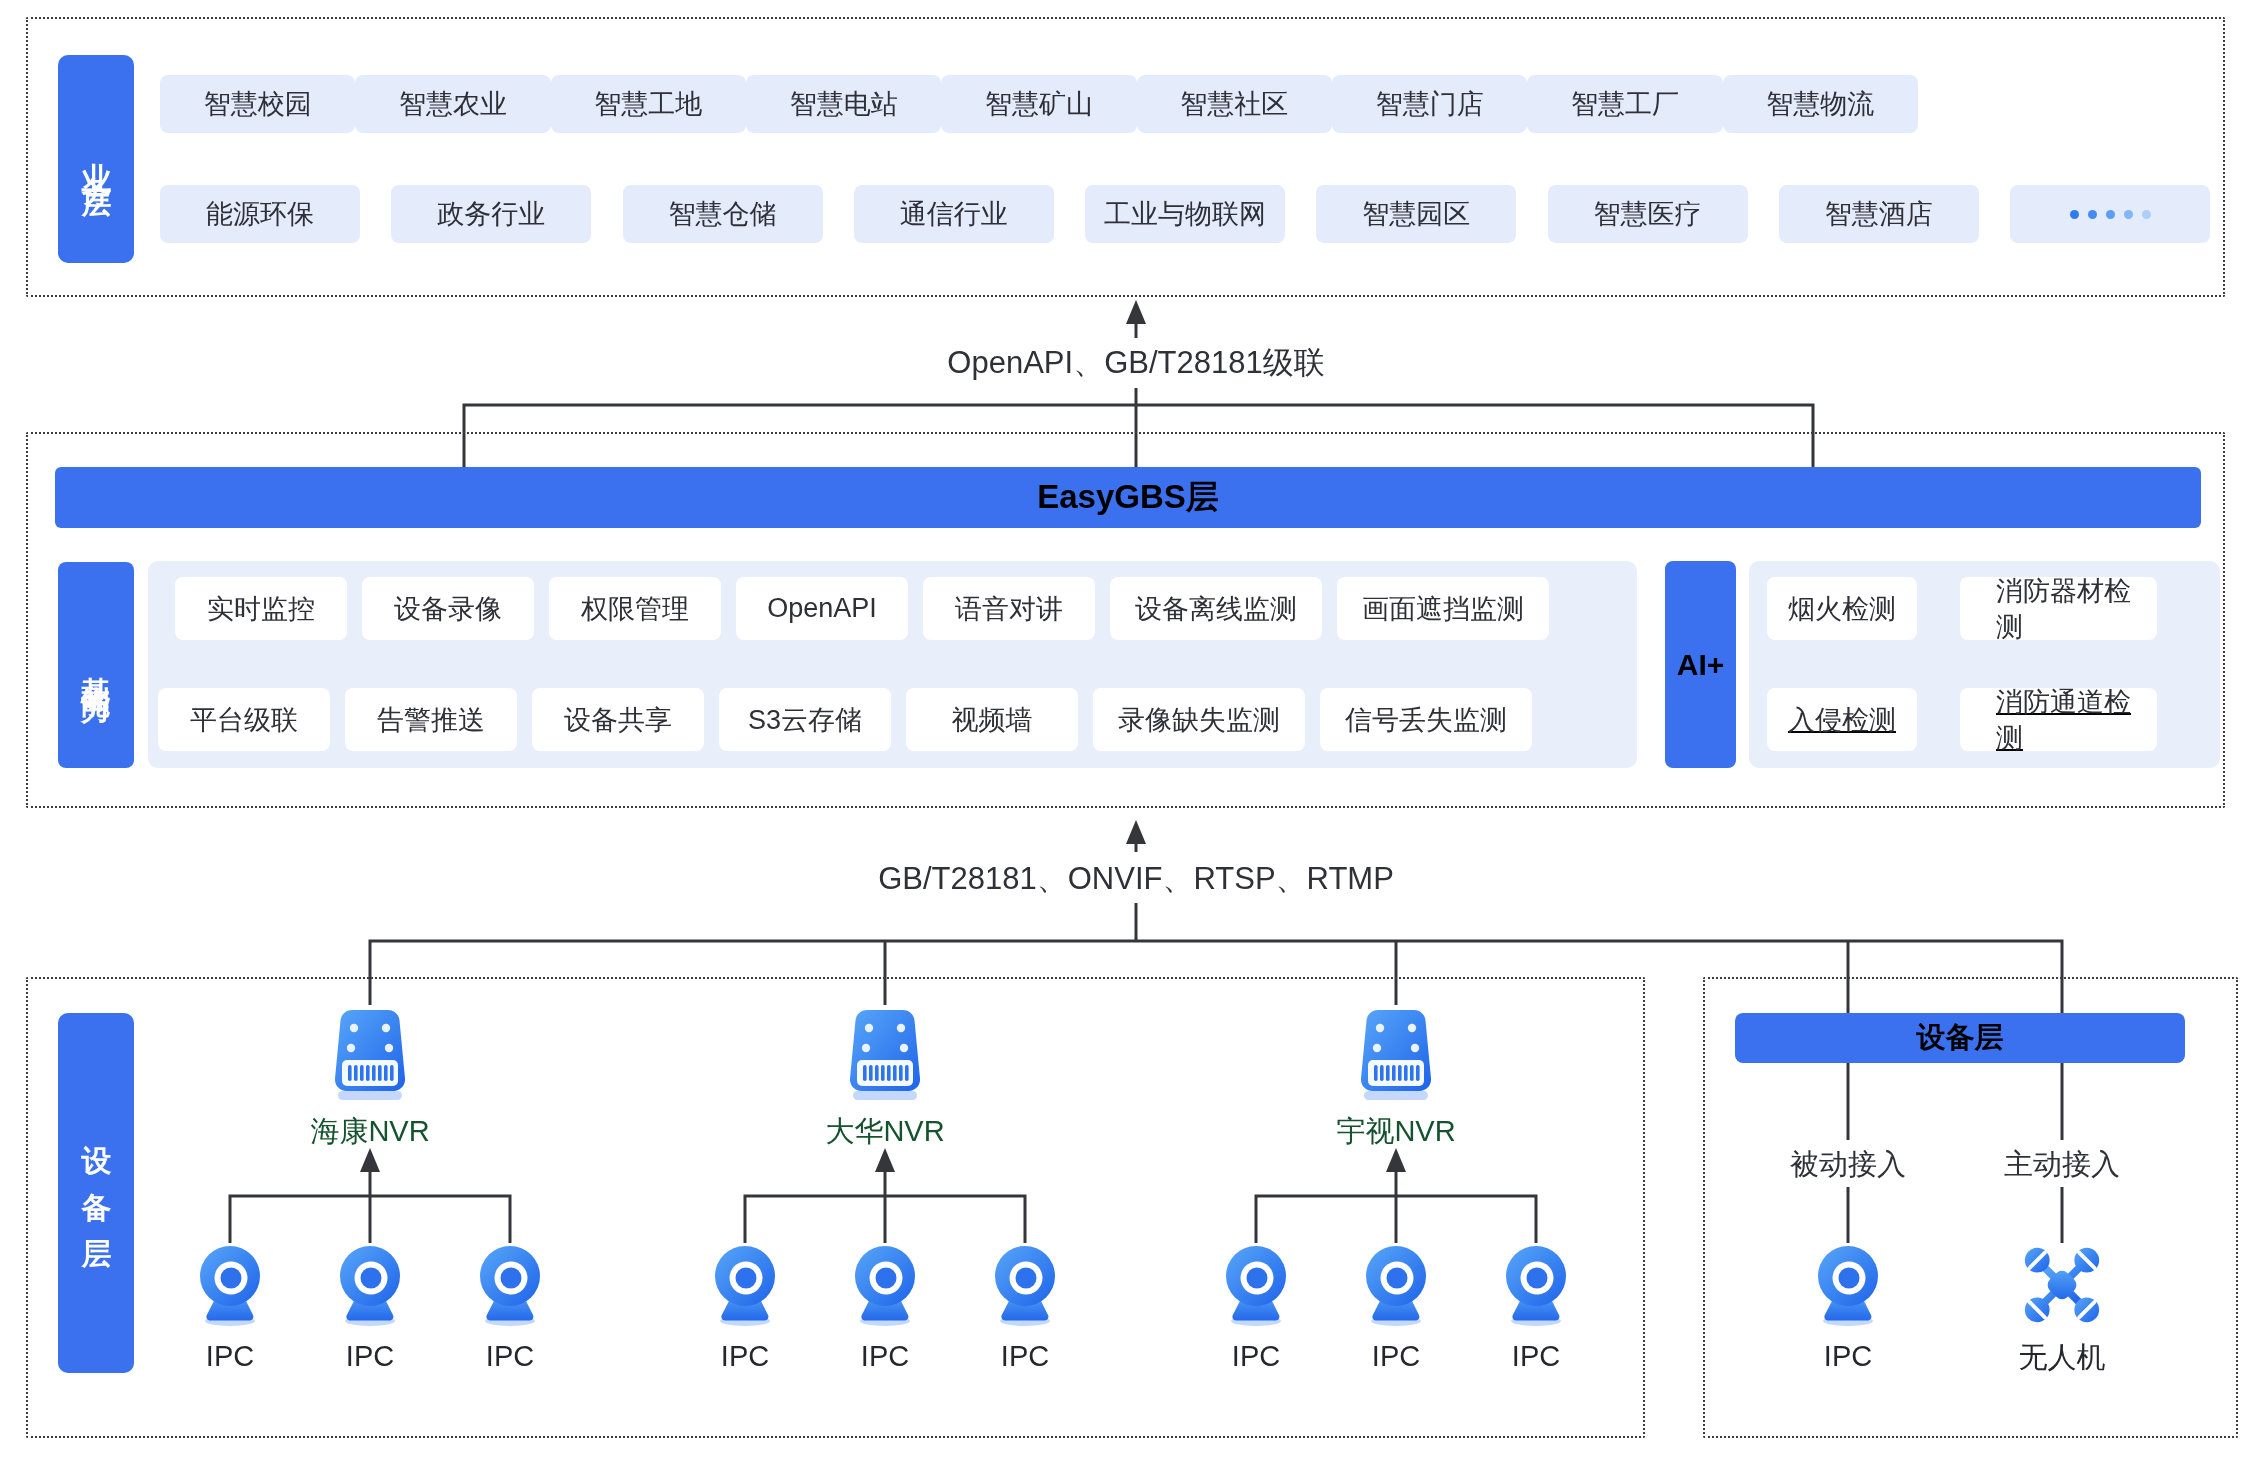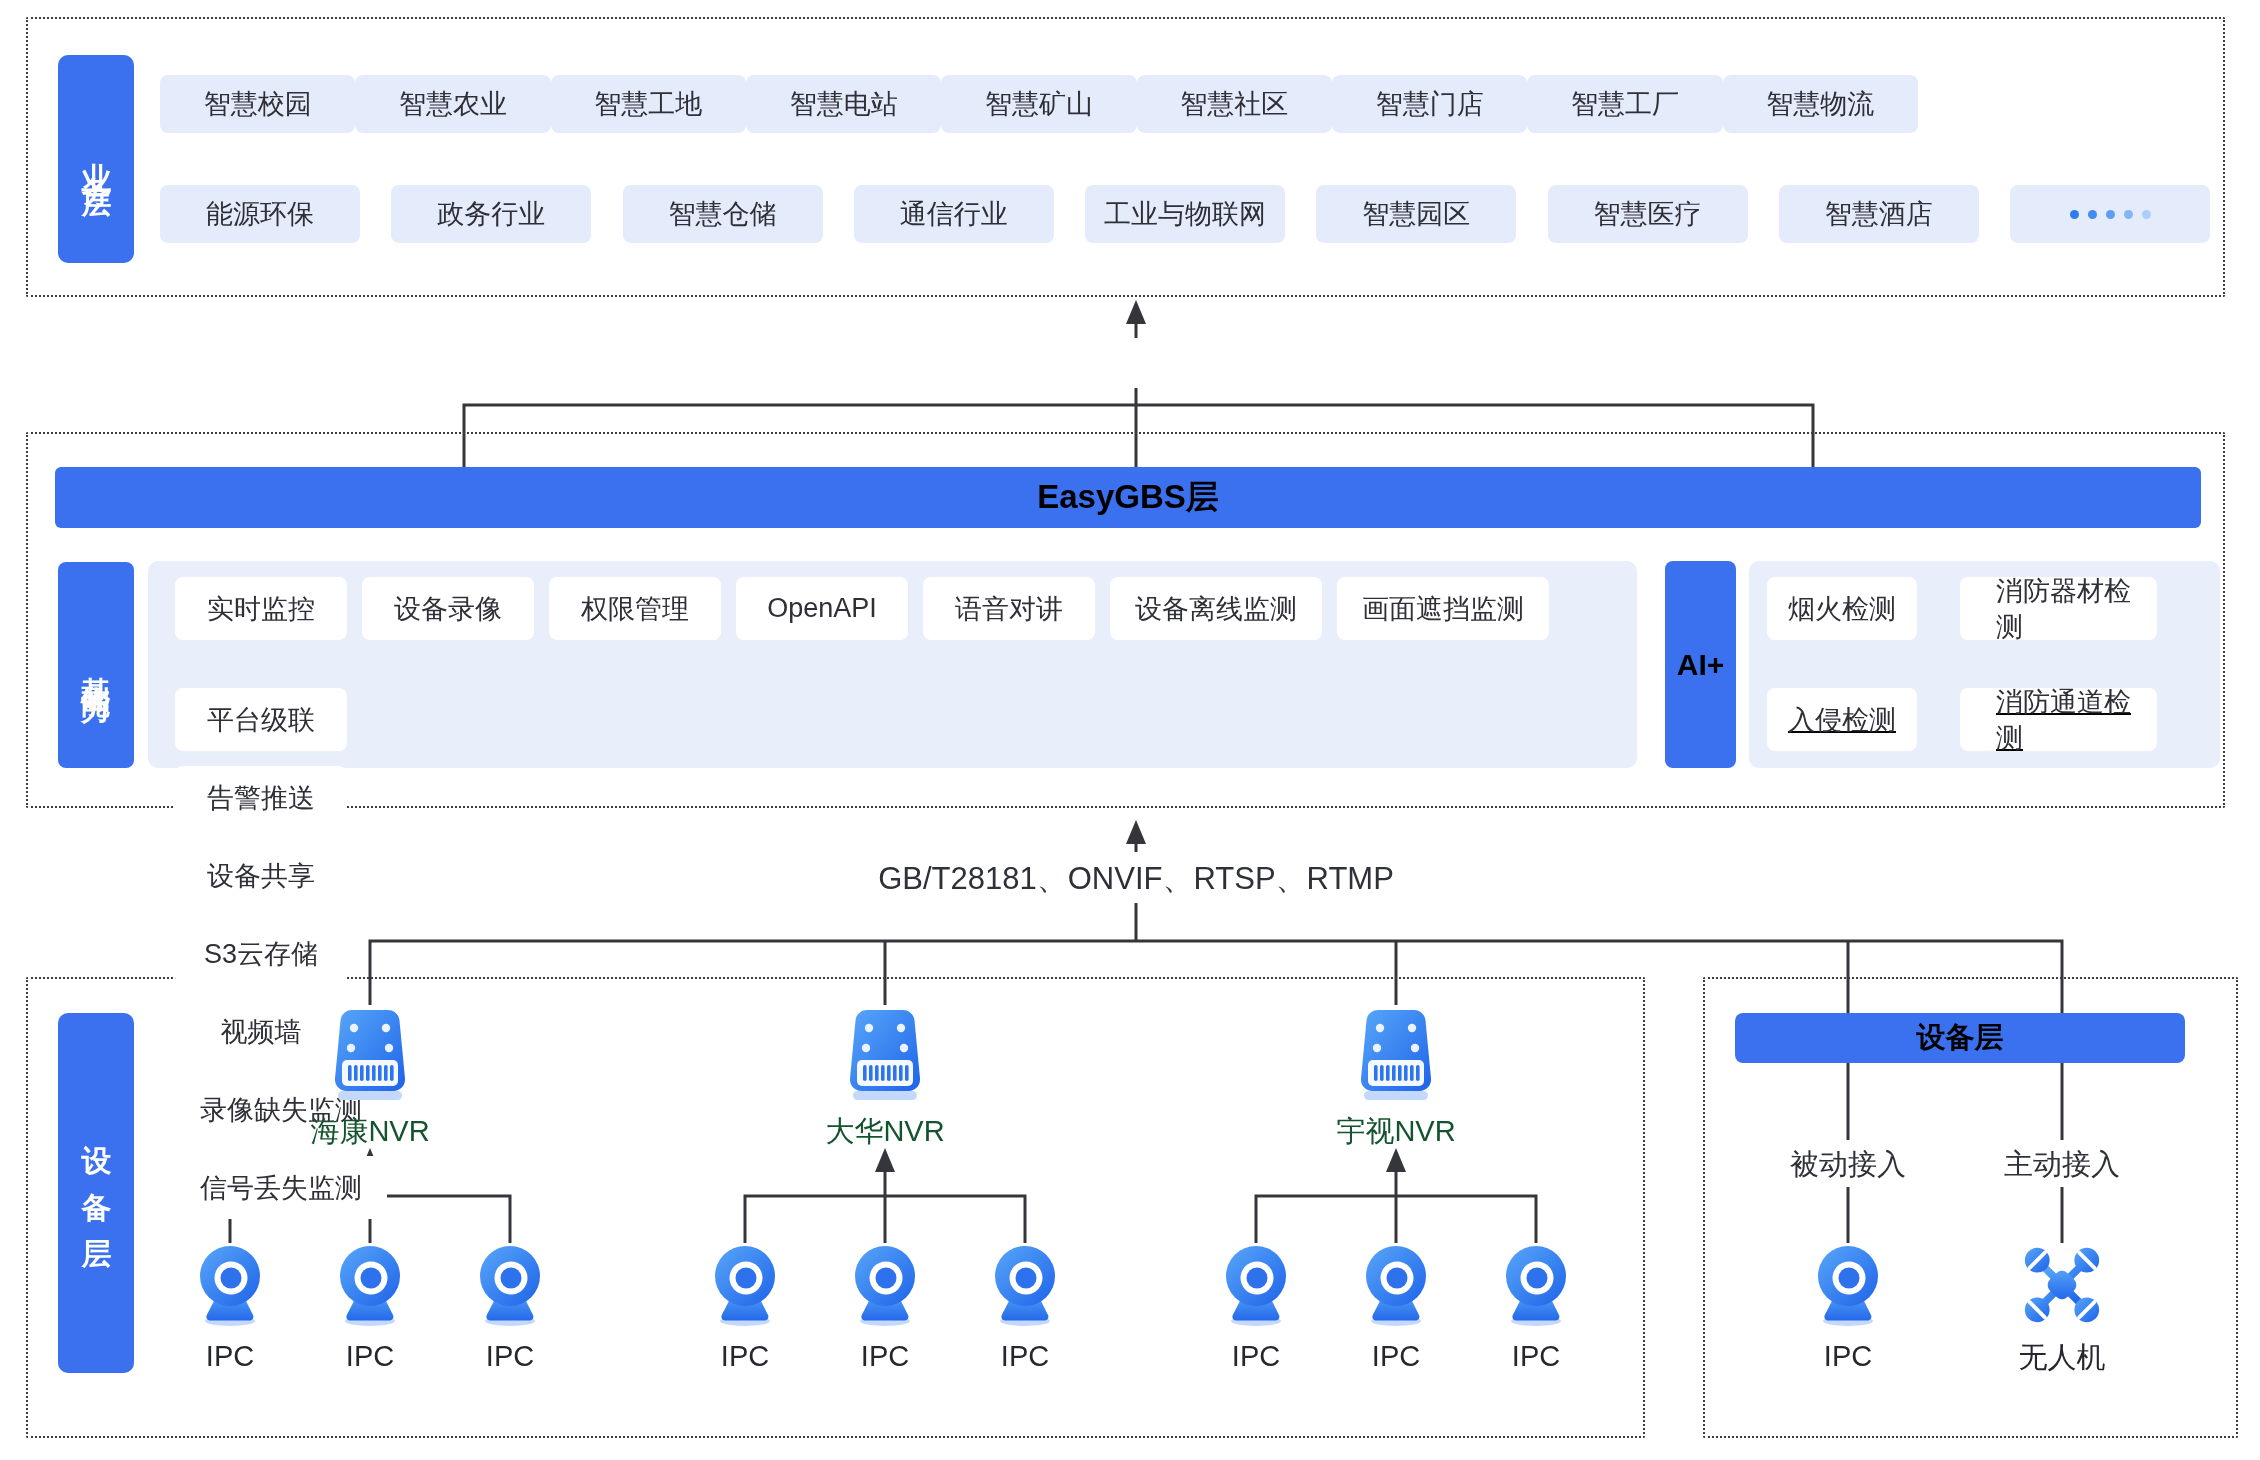--- a/index.html
+++ b/index.html
@@ -156,20 +156,21 @@
         </div></div>
     <div class="chip chip-dots">
       <i></i>
         <i></i>
         <i></i>
         <i></i>
         <i></i>
     </div>
   </div>
 
+  <div class="link-label" style="left:1136px;top:342px;">OpenAPI、GB/T28181级联</div>
 
   <div class="dotbox" style="left:26px;top:432px;width:2199px;height:376px"></div>
   <div class="bluebar" style="left:55px;top:467px;width:2146px;height:61px;font-size:33px;">EasyGBS层</div>
   <div class="vlabel" style="left:58px;top:562px;width:76px;height:206px;font-size:29px;letter-spacing:6px;border-radius:8px;">基础能力</div>
 
   <div class="panel" style="left:148px;top:561px;width:1489px;height:207px">
     <div class="cap-row" style="left:27px;top:16px;">
 
     <div class="wchip">
           <span>实时监控</span>
@@ -186,21 +187,21 @@
         <div class="wchip">
           <span>语音对讲</span>
         </div>
         <div class="wchip">
           <span>设备离线监测</span>
         </div>
         <div class="wchip">
           <span>画面遮挡监测</span>
         </div>
       </div>
-    <div class="cap-row" style="left:27px;top:127px;flex-direction:column;">
+    <div class="cap-row" style="left:10px;top:127px;">
 
     <div class="wchip">
           <span>平台级联</span>
         </div>
         <div class="wchip">
           <span>告警推送</span>
         </div>
         <div class="wchip">
           <span>设备共享</span>
         </div>

